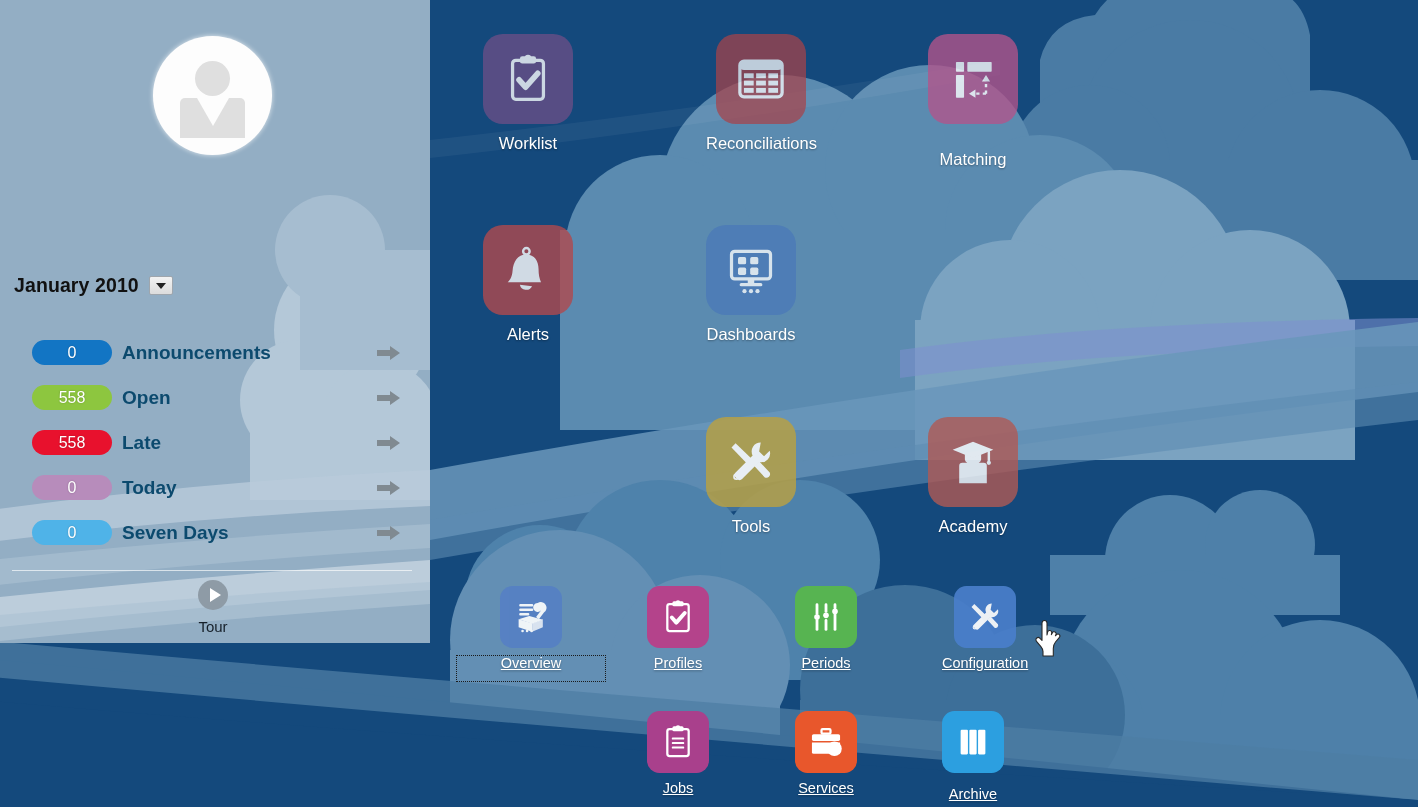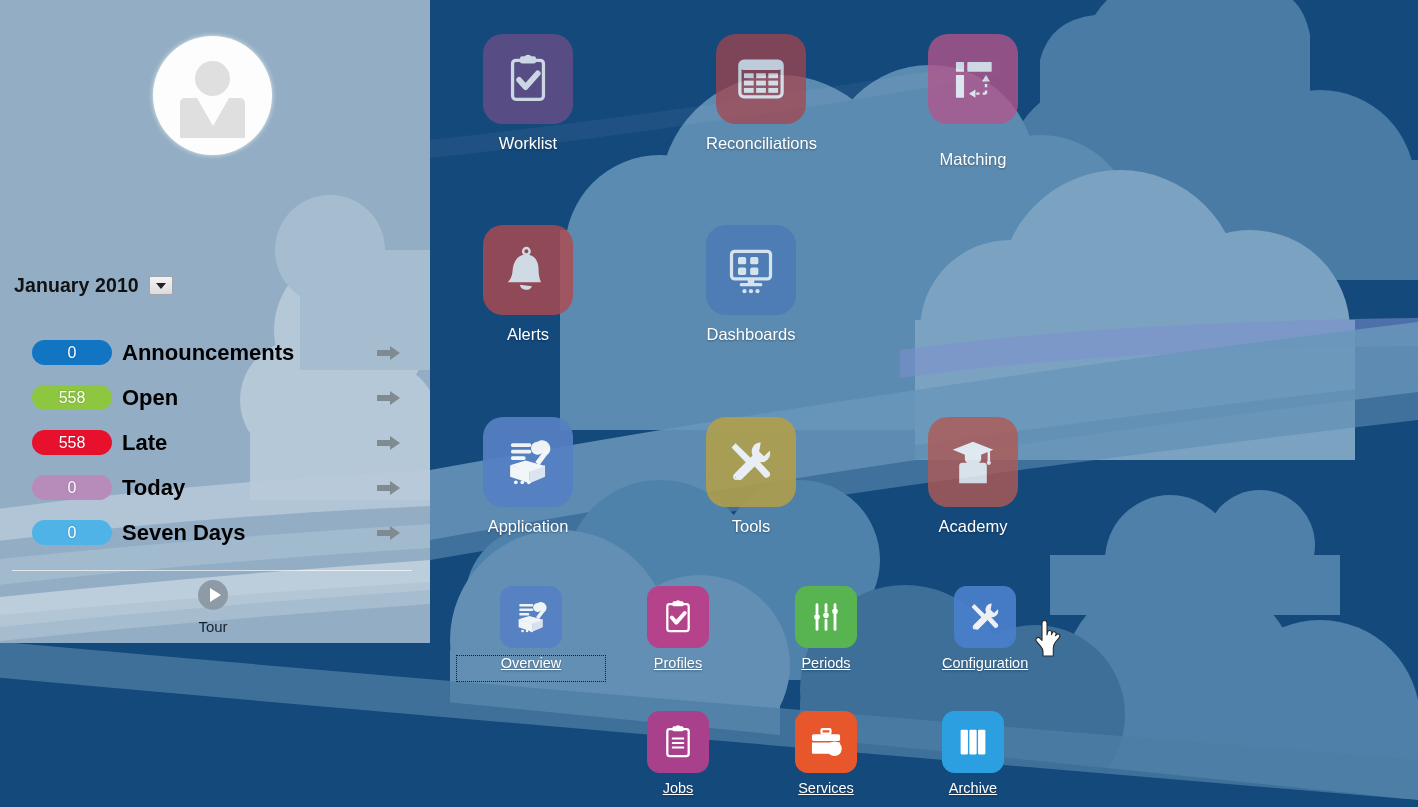--- a/index.html
+++ b/index.html
@@ -87,21 +87,21 @@
   .badge {
     position: absolute; left: 32px;
     width: 80px; height: 25px;
     border-radius: 13px;
     color: #fff; font-size: 16px; font-weight: normal;
     display: flex; align-items: center; justify-content: center;
     text-shadow: 0 0 2px rgba(0,0,0,0.25);
   }
   .status-name {
     position: absolute; left: 122px;
-    font-size: 22px; font-weight: bold; color: #000000;
+    font-size: 19px; font-weight: bold; color: #0c4a6e;
   }
   .arrow-go {
     position: absolute; left: 377px;
     width: 24px; height: 16px;
   }
 
   .lp-divider {
     position: absolute; left: 12px; top: 570px;
     width: 400px; height: 1px;
     background: rgba(255,255,255,0.65);
@@ -408,39 +408,20 @@
           <rect x="31" y="29" width="10" height="9" rx="2"></rect>
         <rect x="28" y="43" width="8" height="5"></rect>
         <rect x="18" y="48" width="28" height="4" rx="2"></rect>
         <circle cx="24" cy="58" r="2.6"></circle>
           <circle cx="32" cy="58" r="2.6"></circle>
           <circle cx="40" cy="58" r="2.6"></circle>
         </svg>
       </span>
      <span class="tile-label">Dashboards</span>
     </div>
-    <div class="tile big" style="left: 53px; top: 405px;">
-      <span class="chip" style="background:#5580c4;opacity:0.93">
-        <svg width="52" height="52" viewBox="0 0 64 64" xmlns="http://www.w3.org/2000/svg" fill="#ffffff">
-          <g>
-        <rect x="11" y="9" width="25" height="4.5" rx="2"></rect>
-            <rect x="11" y="17" width="25" height="4.5" rx="2"></rect>
-        <rect x="11" y="25" width="18" height="4.5" rx="2"></rect>
-        <path d="M44 7 a8 8 0 1 0 6 13 l-9 12 l5 4 l9 -12 a8 8 0 0 0 -11 -17 z"></path>
-        <path d="M10 36 l19 -6 l24 7 l-19 7 z"></path>
-        <path d="M10 36 l0 14 l24 8 l0 -15 z"></path>
-        <path d="M34 43 l19 -7 l0 14 l-19 8 z" opacity="0.85"></path>
-        <circle cx="17" cy="57" r="2.3"></circle>
-            <circle cx="25" cy="57" r="2.3"></circle>
-            <circle cx="33" cy="57" r="2.3"></circle>
-      </g>
-        </svg>
-      </span>
-     <span class="tile-label">Application</span>
-    </div>
     <div class="tile big" style="left: 276px; top: 405px; justify-content: flex-end;">
       <span class="chip" style="background:#b5a047;opacity:0.86">
         <svg width="52" height="52" viewBox="0 0 64 64" xmlns="http://www.w3.org/2000/svg" fill="#ffffff">
           <path d="M44 8 a11 11 0 0 0 -10 16 L13 45 a4 4 0 0 0 0 6 l2 2 a4 4 0 0 0 6 0 l21 -21 a11 11 0 0 0 13 -14 l-7 7 l-6 -6 z"></path>
         <path d="M13 9 l-5 5 l21 22 l6 -6 z"></path>
         <path d="M36 37 l6 -6 l13 14 a4.5 4.5 0 0 1 -6 6 z"></path>
         <circle cx="14" cy="50" r="3" fill="none" stroke="#ffffff" stroke-width="2"></circle>
         </svg>
       </span>
      <span class="tile-label">Tools</span>
@@ -553,21 +534,21 @@
             <rect x="52.4" y="48" width="3.6" height="5" transform="rotate(-45 54.2 50.5)"></rect>
             <rect x="52.4" y="35" width="3.6" height="5" transform="rotate(45 54.2 37.5)"></rect>
             <rect x="38" y="48" width="3.6" height="5" transform="rotate(45 39.8 50.5)"></rect>
           </g>
         </g>
         <circle cx="47" cy="44" r="3.2" fill="#ffffff"></circle>
         </svg>
       </span>
      <span class="tile-label">Services</span>
     </div>
-    <div class="tile small" style="left: 512px; top: 699px;">
+    <div class="tile small" style="left: 512px; top: 699px; gap: 6px;">
       <span class="chip" style="background:#2c9fe0;opacity:1">
         <svg width="36" height="36" viewBox="0 0 64 64" xmlns="http://www.w3.org/2000/svg" fill="#ffffff">
           <g>
         <rect x="10" y="10" width="13" height="44" rx="2"></rect>
         <rect x="25.5" y="10" width="13" height="44" rx="2"></rect>
         <rect x="41" y="10" width="13" height="44" rx="2"></rect>
         </g>
         <g fill="#ffffff">
           <rect x="13" y="20" width="7" height="14"></rect>
             <rect x="28.5" y="20" width="7" height="14"></rect>

